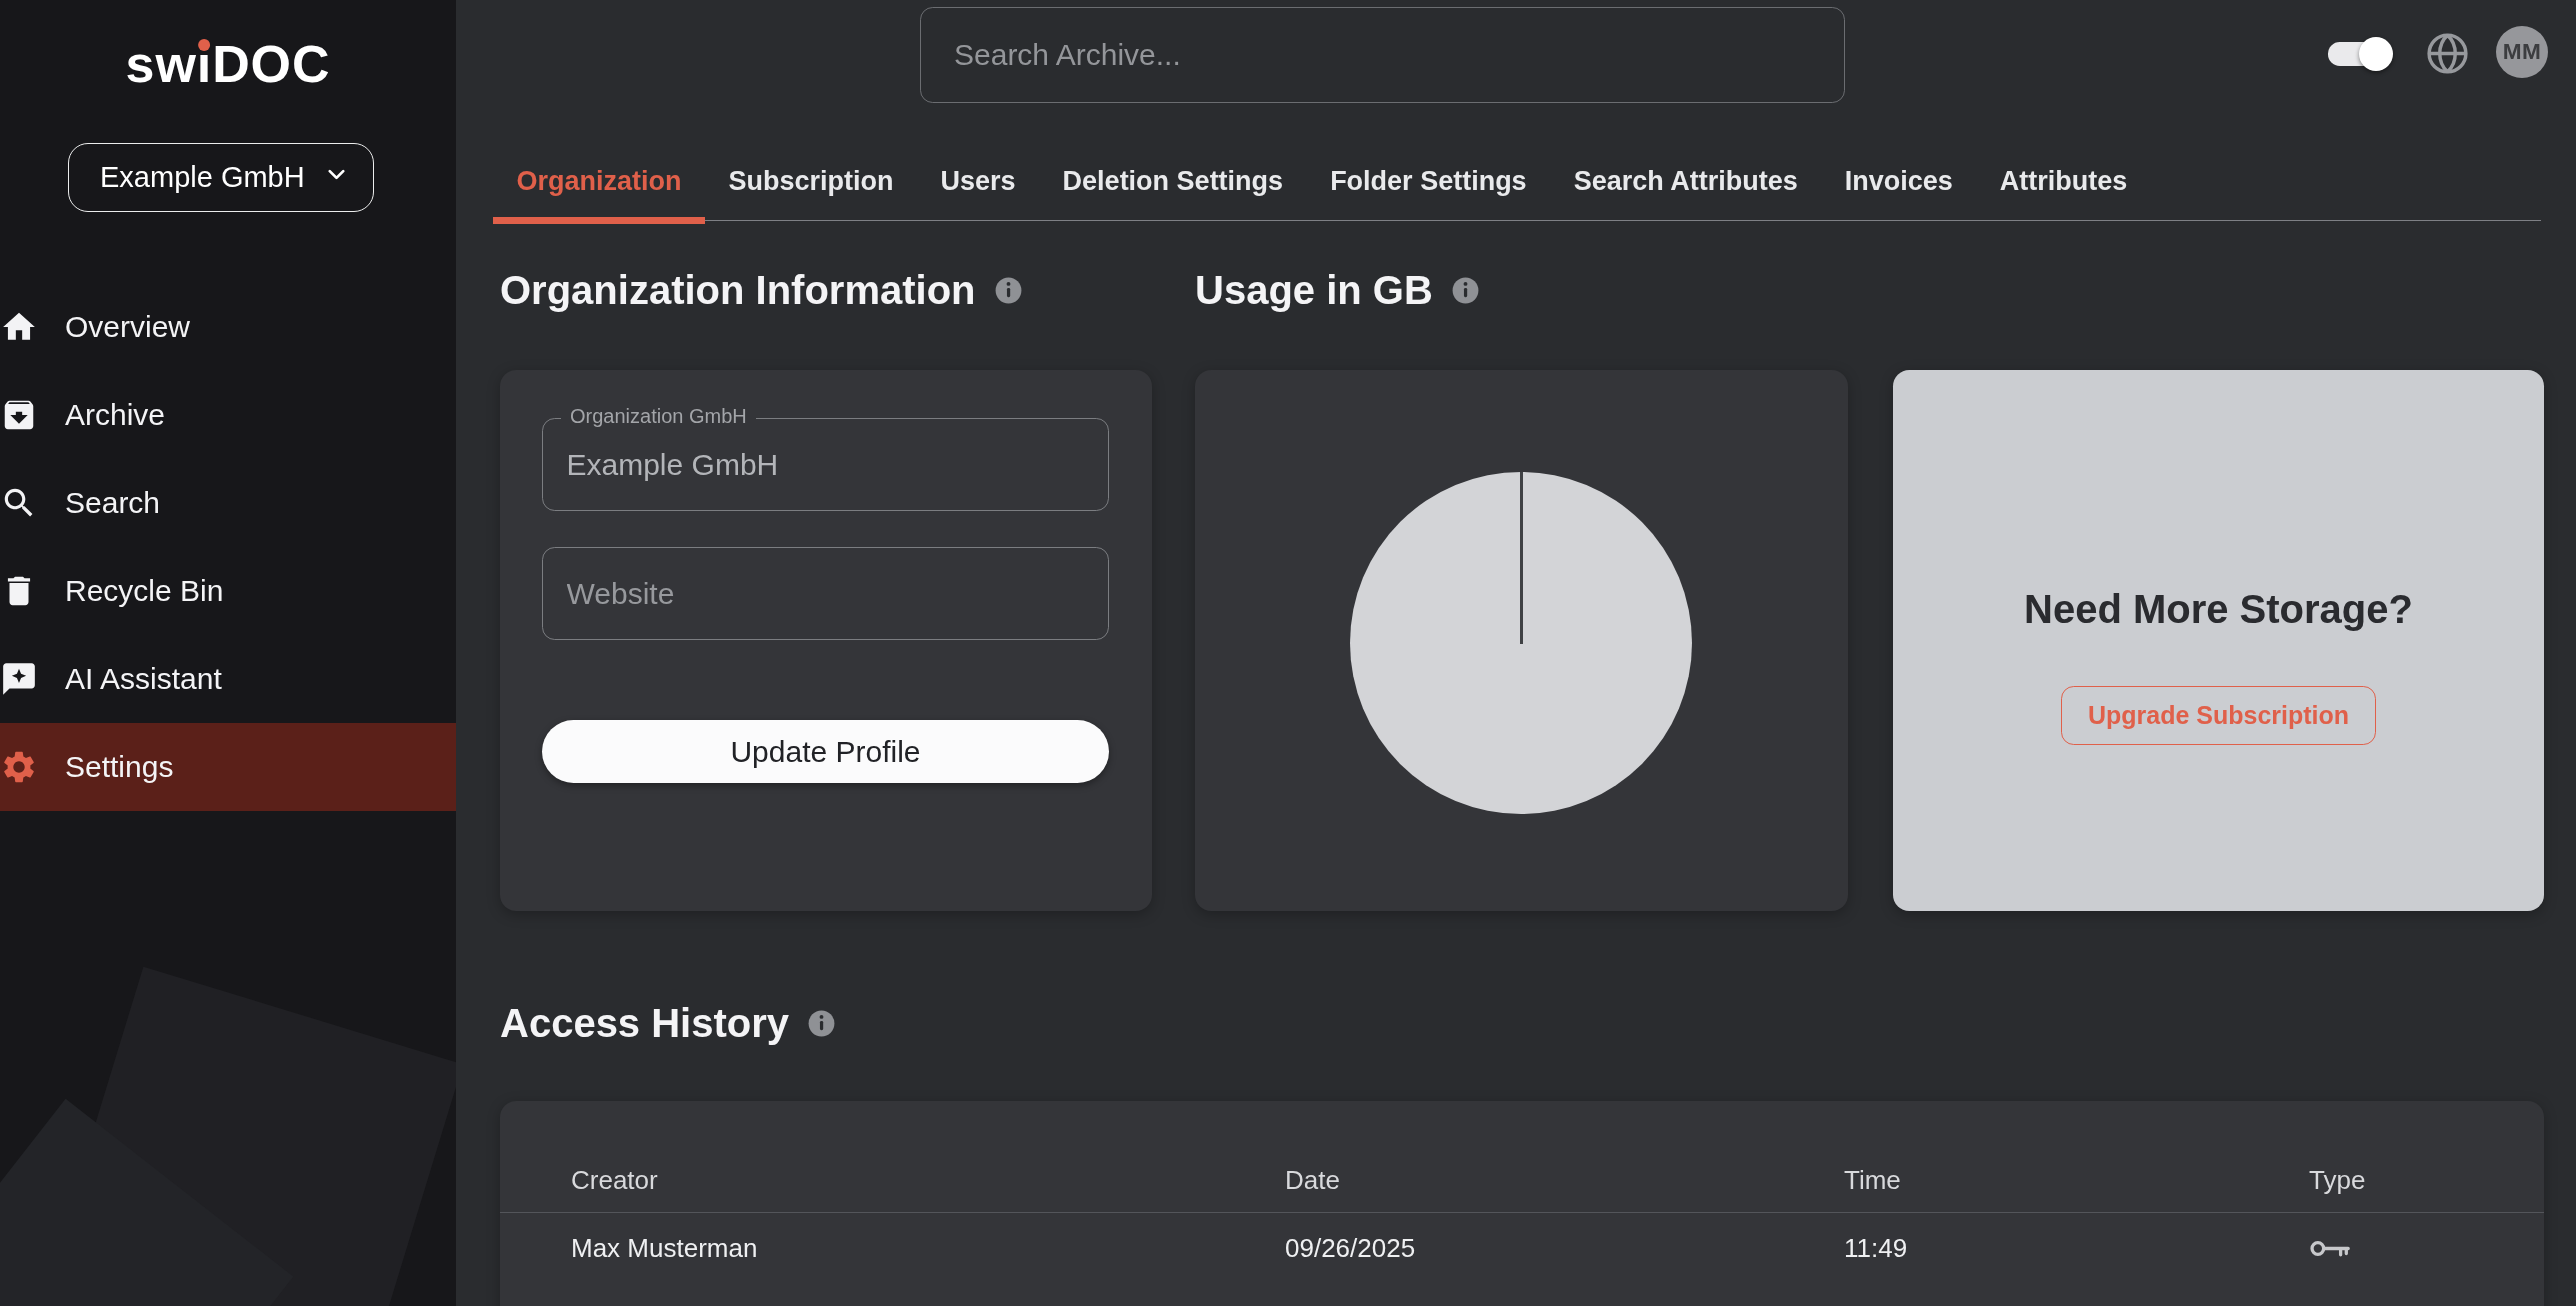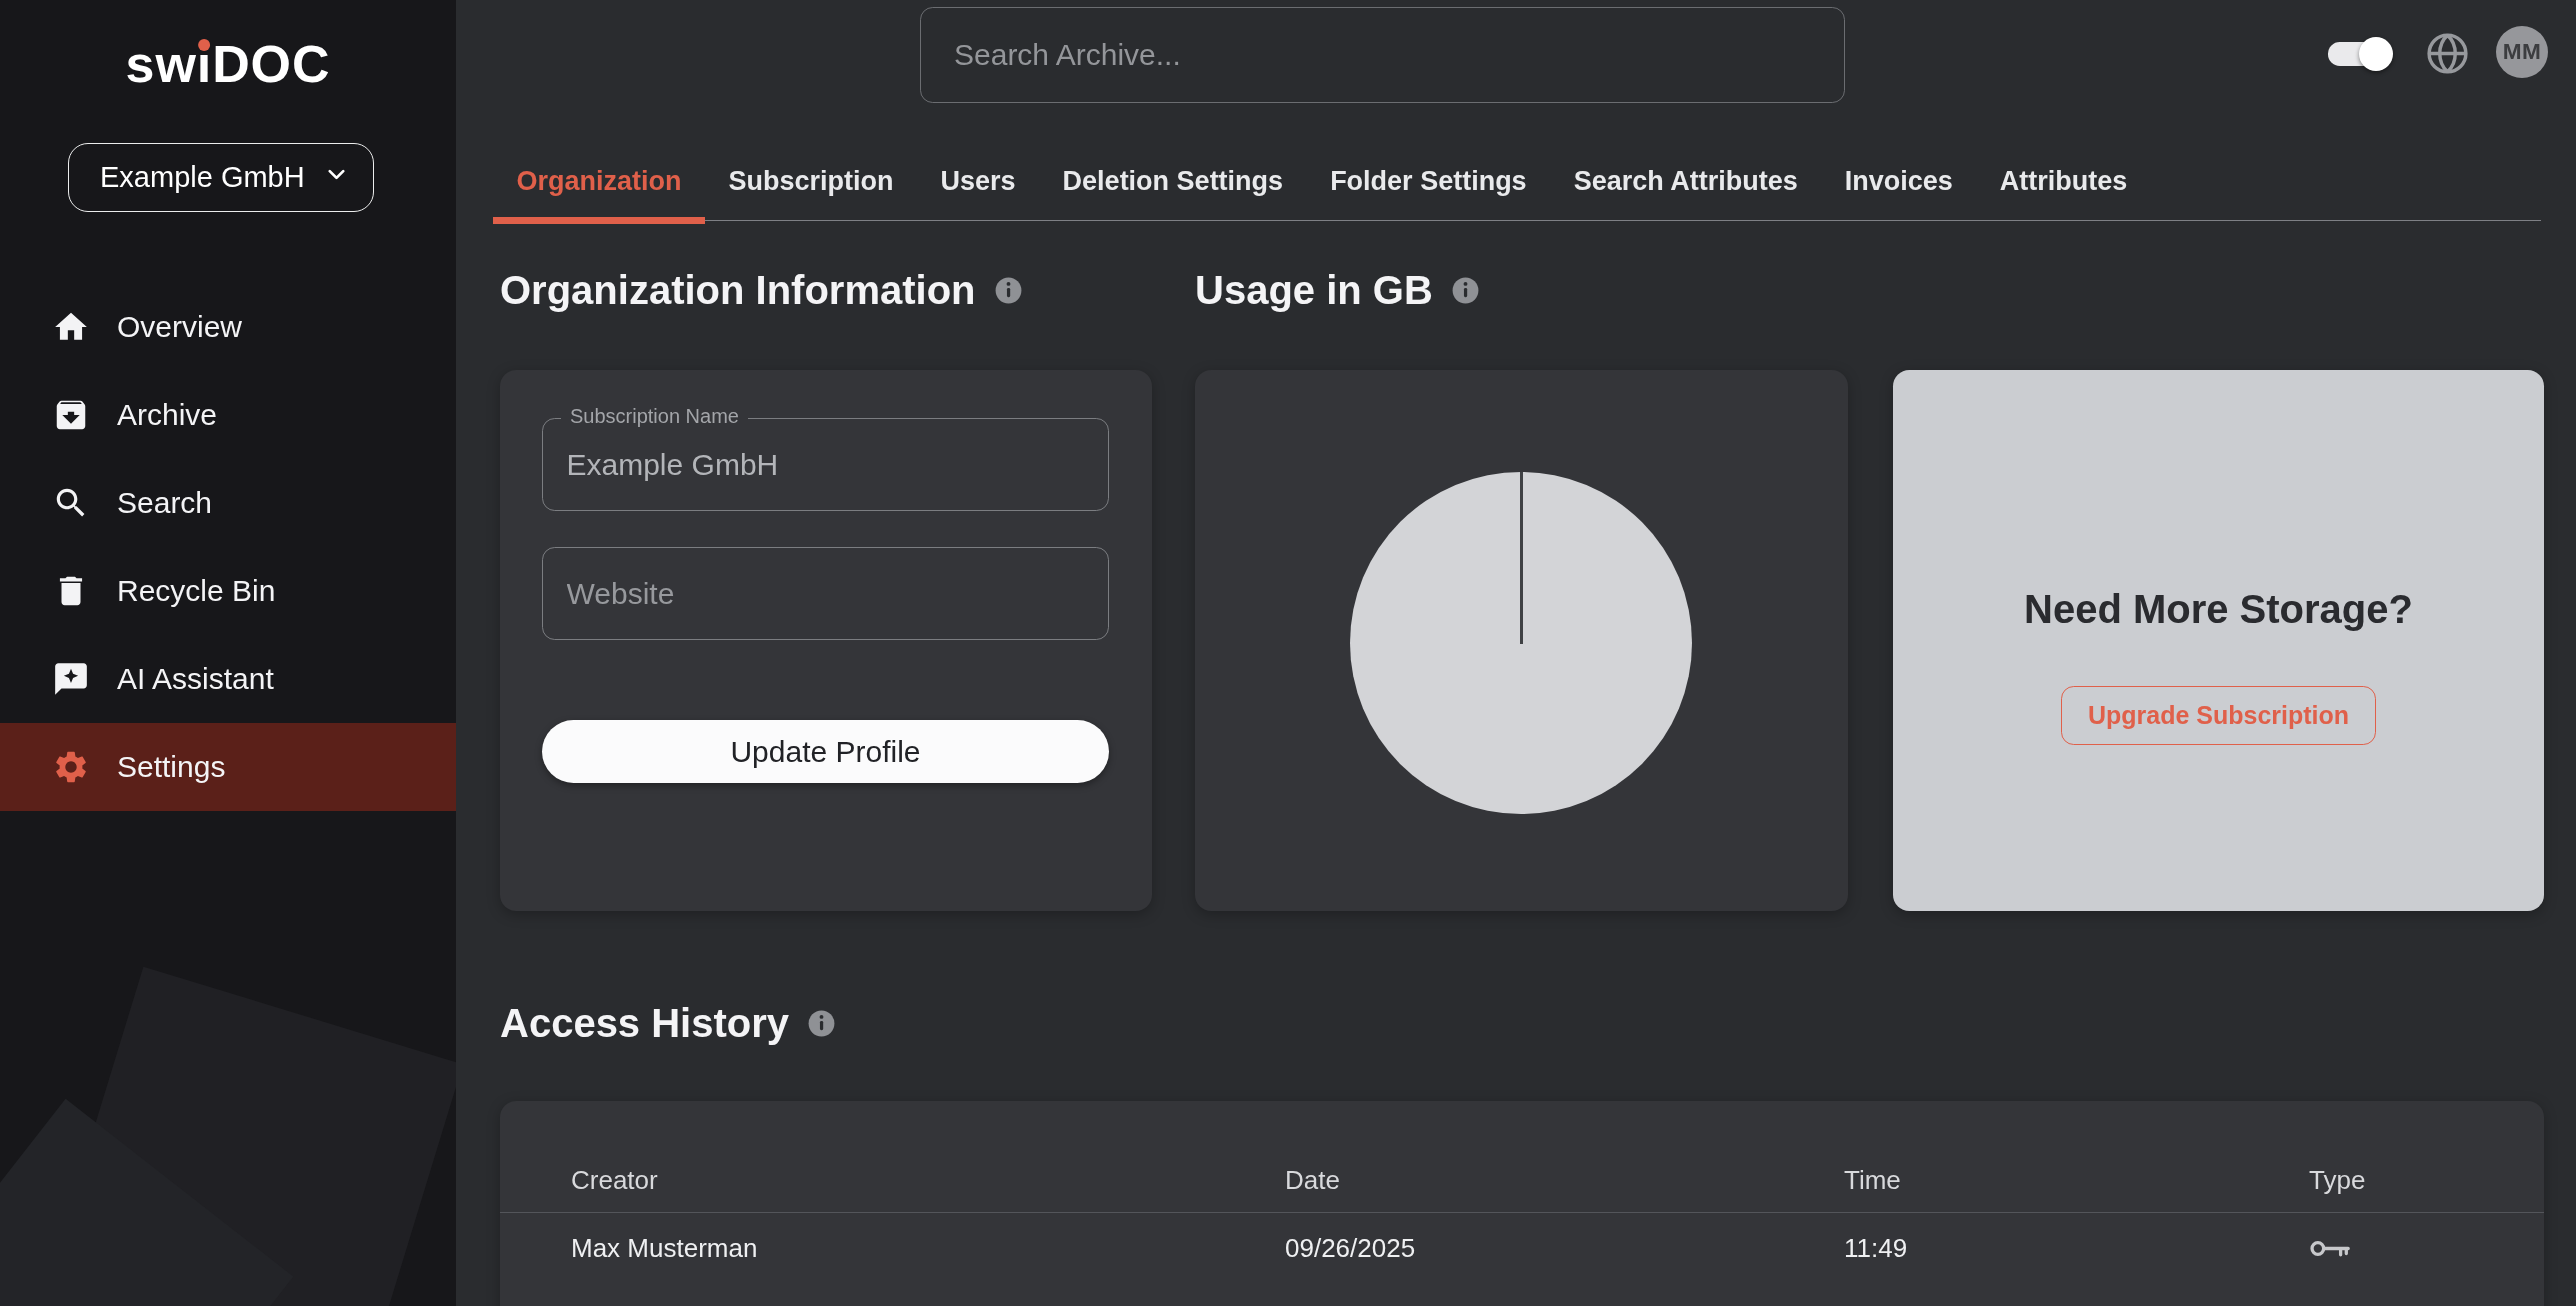--- a/index.html
+++ b/index.html
@@ -27,21 +27,21 @@
   .org-selector {
     position:absolute; left:68px; top:143px; width:306px; height:69px;
     border:1.8px solid #eceded; border-radius:20px; background:transparent;
     display:flex; align-items:center; justify-content:space-between;
     padding:0 23.5px 0 31px; color:#ffffff; font-size:29px; cursor:pointer;
   }
   .org-selector svg { width:27px; height:27px; }
   .nav { position:absolute; left:0; top:283px; width:456px; }
   .nav-item {
     position:relative; height:88px; display:flex; align-items:center;
-    padding-left:52px; cursor:pointer; color:#f4f4f6; font-size:30px;
+    cursor:pointer; color:#f4f4f6; font-size:30px;
   }
   .nav-item .nav-icon { width:38px; height:38px; margin-right:27px; flex:0 0 auto; display:flex; }
   .nav-item .nav-icon svg { width:38px; height:38px; }
   .nav-item.active { background:#5b2019; }
   .shape1 {
     position:absolute; left:86px; top:1008px; width:334px; height:343px;
     background:#202024; transform:rotate(17deg);
   }
   .shape2 {
     position:absolute; left:-54px; top:1157px; width:289px; height:289px;
@@ -284,21 +284,21 @@
       <svg viewBox="0 0 24 24">
           <circle cx="12" cy="12" r="10" fill="#8f9195"></circle>
           <rect x="10.8" y="10" width="2.5" height="7.2" rx="1.1" fill="#2a2c2f"></rect>
           <circle cx="12" cy="6.9" r="1.5" fill="#2a2c2f"></circle>
         </svg>
     </span>
   </div>
 
   <div class="card card-org">
     <div class="outlined-input field-name">
-      <span class="legend">Subscription Name</span>
+      <span class="legend">Organization GmbH</span>
       <input type="text" value="Example GmbH" style="">
     </div>
     <div class="outlined-input field-website">
       <input type="text" placeholder="Website" style="">
     </div>
     <button class="update-btn">Update Profile</button>
   </div>
 
   <div class="card card-usage">
     <div class="pie"></div>

